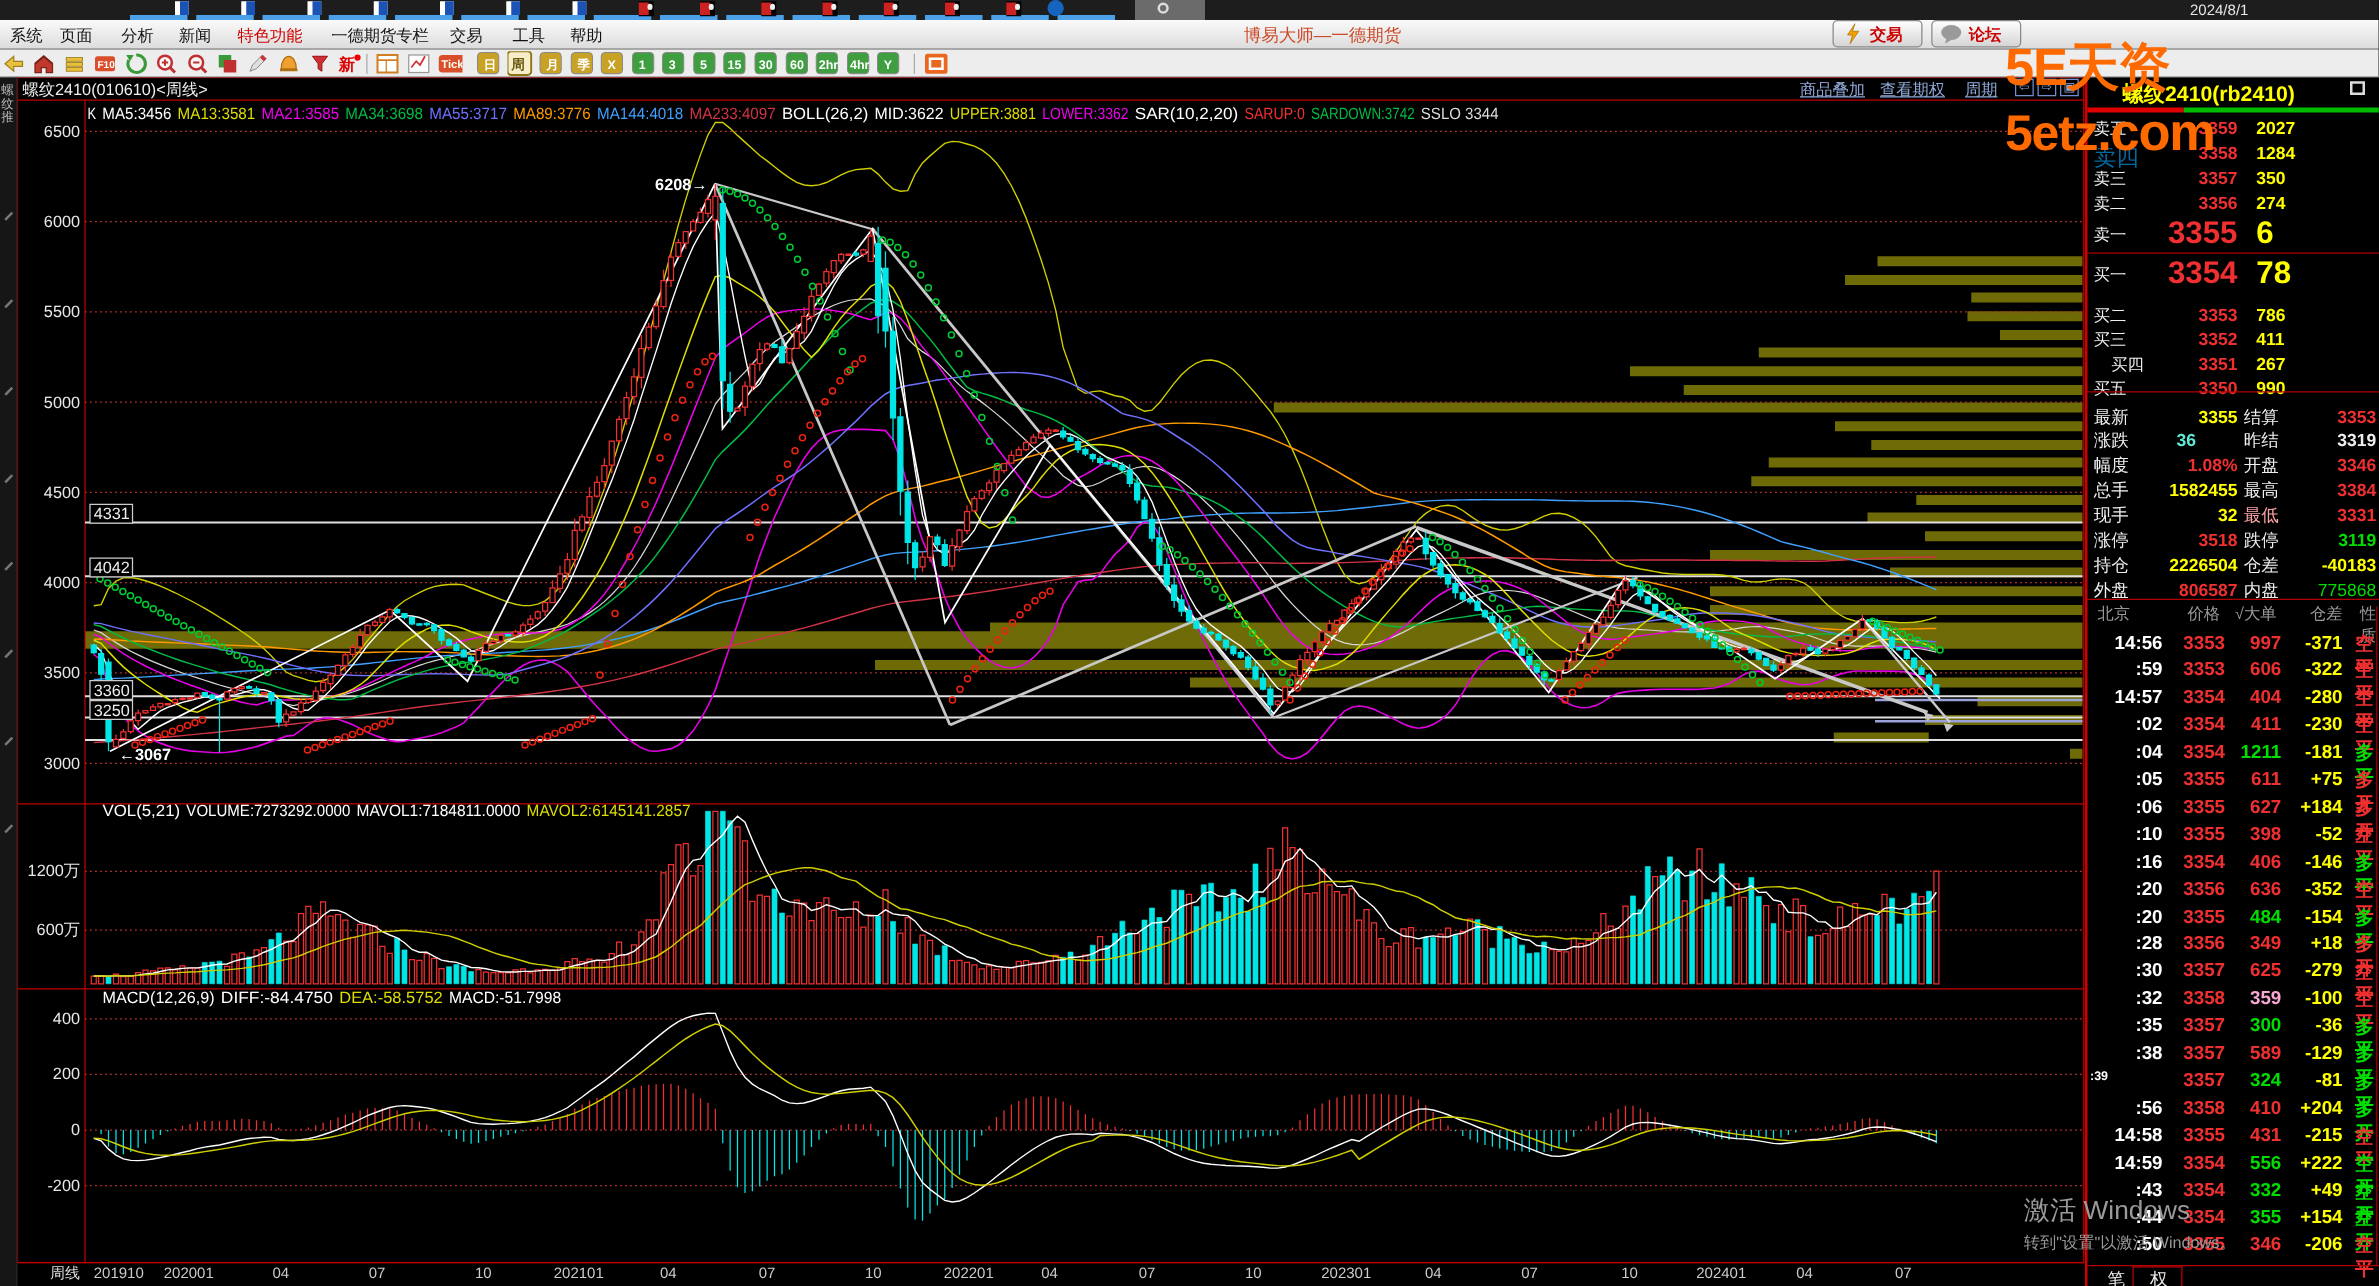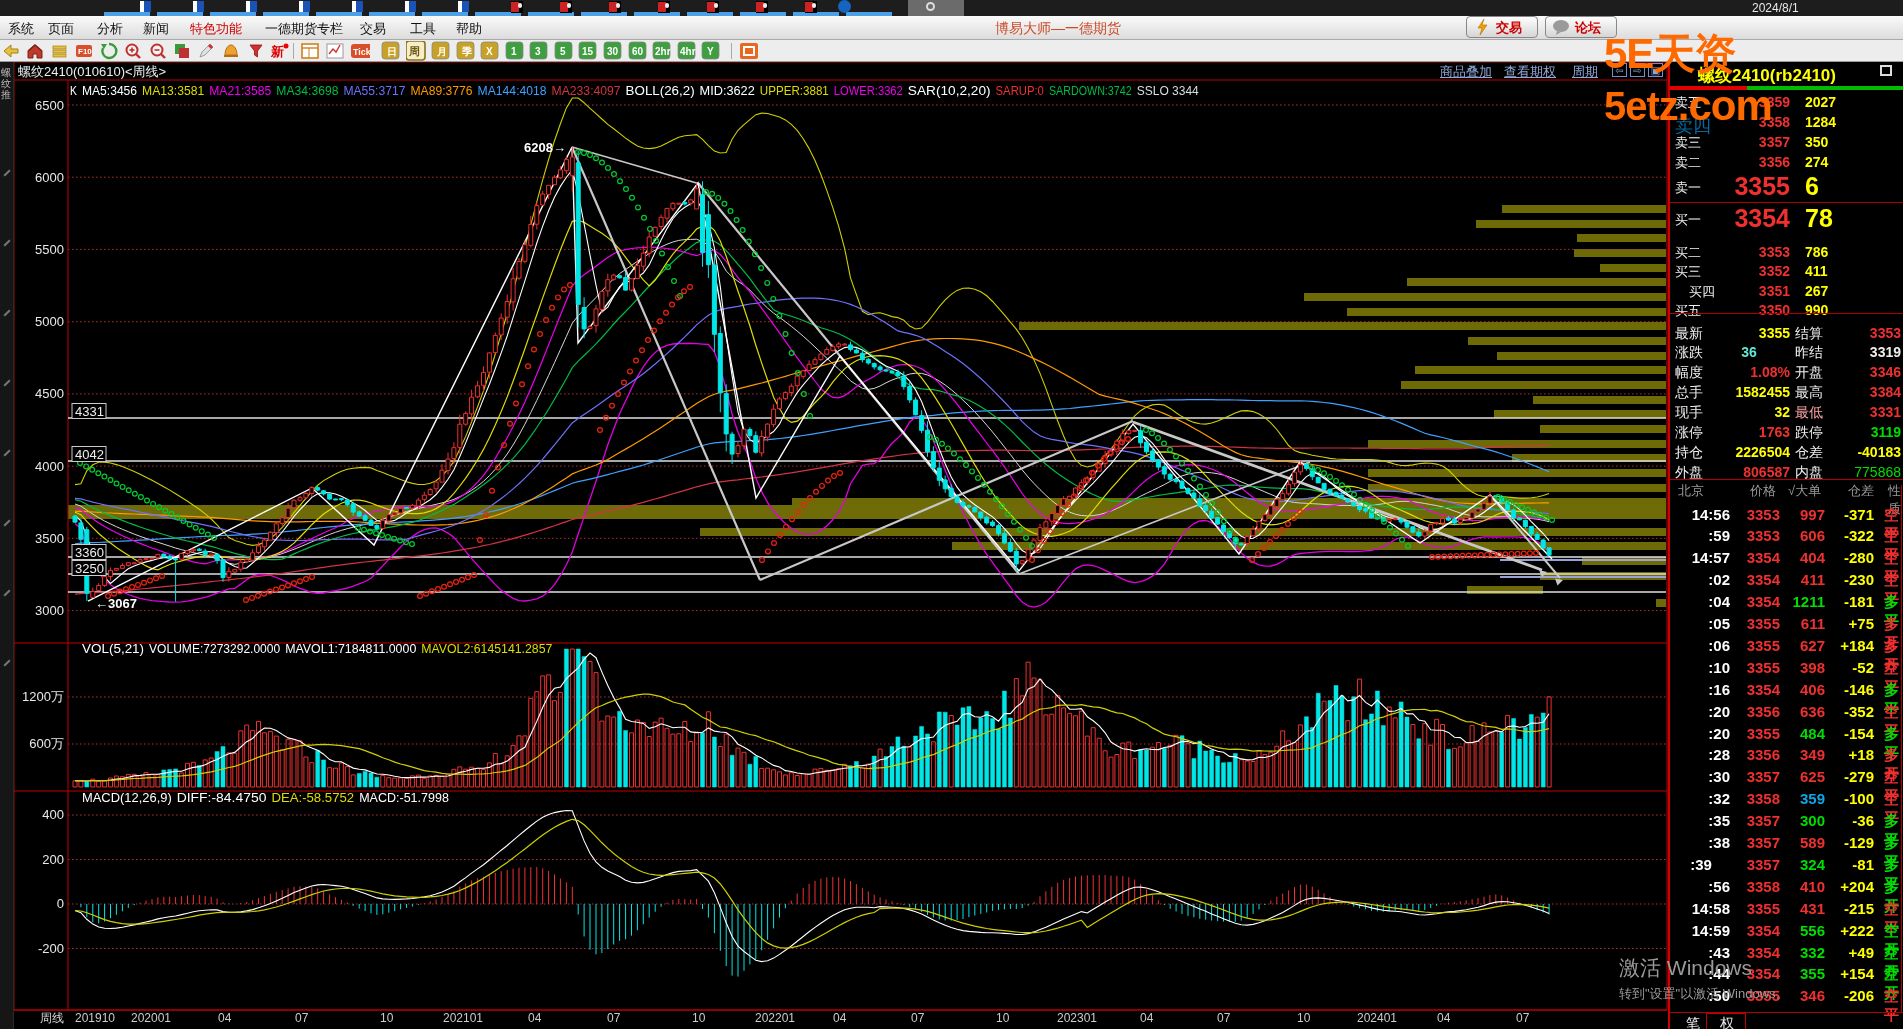--- a/index.html
+++ b/index.html
@@ -696,21 +696,21 @@
     <div class="abs" style="left:155px;top:302px;width:76px;text-align:right;font-size:14px;color:#f03030;font-weight:bold">3346</div>
     <div class="abs" style="left:5px;top:322px;font-size:14px;color:#eee;font-weight:normal">总手</div>
     <div class="abs" style="left:38px;top:322px;width:82px;text-align:right;font-size:14px;color:#ffff00;font-weight:bold">1582455</div>
     <div class="abs" style="left:125px;top:322px;font-size:14px;color:#eee;font-weight:normal">最高</div>
     <div class="abs" style="left:155px;top:322px;width:76px;text-align:right;font-size:14px;color:#f03030;font-weight:bold">3384</div>
     <div class="abs" style="left:5px;top:342px;font-size:14px;color:#eee;font-weight:normal">现手</div>
     <div class="abs" style="left:38px;top:342px;width:82px;text-align:right;font-size:14px;color:#ffff00;font-weight:bold">32</div>
     <div class="abs" style="left:125px;top:342px;font-size:14px;color:#fca5a5;font-weight:normal">最低</div>
     <div class="abs" style="left:155px;top:342px;width:76px;text-align:right;font-size:14px;color:#f03030;font-weight:bold">3331</div>
     <div class="abs" style="left:5px;top:362px;font-size:14px;color:#eee;font-weight:normal">涨停</div>
-    <div class="abs" style="left:38px;top:362px;width:82px;text-align:right;font-size:14px;color:#f03030;font-weight:bold">1763</div>
+    <div class="abs" style="left:38px;top:362px;width:82px;text-align:right;font-size:14px;color:#f03030;font-weight:bold">3518</div>
     <div class="abs" style="left:125px;top:362px;font-size:14px;color:#eee;font-weight:normal">跌停</div>
     <div class="abs" style="left:155px;top:362px;width:76px;text-align:right;font-size:14px;color:#00dd00;font-weight:bold">3119</div>
     <div class="abs" style="left:5px;top:382px;font-size:14px;color:#eee;font-weight:normal">持仓</div>
     <div class="abs" style="left:38px;top:382px;width:82px;text-align:right;font-size:14px;color:#ffff00;font-weight:bold">2226504</div>
     <div class="abs" style="left:125px;top:382px;font-size:14px;color:#eee;font-weight:normal">仓差</div>
     <div class="abs" style="left:155px;top:382px;width:76px;text-align:right;font-size:14px;color:#ffff00;font-weight:bold">-40183</div>
     <div class="abs" style="left:5px;top:402px;font-size:14px;color:#eee;font-weight:normal">外盘</div>
     <div class="abs" style="left:38px;top:402px;width:82px;text-align:right;font-size:14px;color:#f03030;font-weight:bold">806587</div>
     <div class="abs" style="left:125px;top:402px;font-size:14px;color:#eee;font-weight:normal">内盘</div>
     <div class="abs" style="left:155px;top:402px;width:76px;text-align:right;font-size:14px;color:#00dd00;font-weight:normal">775868</div>
@@ -780,34 +780,34 @@
     <div class="abs" style="left:110px;top:684px;width:45px;text-align:right;font-size:15px;color:#f03030;font-weight:bold">349</div>
     <div class="abs" style="left:150px;top:684px;width:54px;text-align:right;font-size:15px;color:#ffff00;font-weight:bold">+18</div>
     <div class="abs" style="left:214px;top:684px;font-size:15px;color:#f03030;font-weight:bold">多开</div>
     <div class="abs" style="left:2px;top:706px;width:58px;text-align:right;font-size:15px;color:#fff;font-weight:bold">:30</div>
     <div class="abs" style="left:70px;top:706px;width:40px;text-align:right;font-size:15px;color:#f03030;font-weight:bold">3357</div>
     <div class="abs" style="left:110px;top:706px;width:45px;text-align:right;font-size:15px;color:#f03030;font-weight:bold">625</div>
     <div class="abs" style="left:150px;top:706px;width:54px;text-align:right;font-size:15px;color:#ffff00;font-weight:bold">-279</div>
     <div class="abs" style="left:214px;top:706px;font-size:15px;color:#f03030;font-weight:bold">空平</div>
     <div class="abs" style="left:2px;top:728px;width:58px;text-align:right;font-size:15px;color:#fff;font-weight:bold">:32</div>
     <div class="abs" style="left:70px;top:728px;width:40px;text-align:right;font-size:15px;color:#f03030;font-weight:bold">3358</div>
-    <div class="abs" style="left:110px;top:728px;width:45px;text-align:right;font-size:15px;color:#0ea5e9;font-weight:bold">359</div>
+    <div class="abs" style="left:110px;top:728px;width:45px;text-align:right;font-size:15px;color:#f9a8d4;font-weight:bold">359</div>
     <div class="abs" style="left:150px;top:728px;width:54px;text-align:right;font-size:15px;color:#ffff00;font-weight:bold">-100</div>
     <div class="abs" style="left:214px;top:728px;font-size:15px;color:#f03030;font-weight:bold">空平</div>
     <div class="abs" style="left:2px;top:750px;width:58px;text-align:right;font-size:15px;color:#fff;font-weight:bold">:35</div>
     <div class="abs" style="left:70px;top:750px;width:40px;text-align:right;font-size:15px;color:#f03030;font-weight:bold">3357</div>
     <div class="abs" style="left:110px;top:750px;width:45px;text-align:right;font-size:15px;color:#00dd00;font-weight:bold">300</div>
     <div class="abs" style="left:150px;top:750px;width:54px;text-align:right;font-size:15px;color:#ffff00;font-weight:bold">-36</div>
     <div class="abs" style="left:214px;top:750px;font-size:15px;color:#00dd00;font-weight:bold">多平</div>
     <div class="abs" style="left:2px;top:772px;width:58px;text-align:right;font-size:15px;color:#fff;font-weight:bold">:38</div>
     <div class="abs" style="left:70px;top:772px;width:40px;text-align:right;font-size:15px;color:#f03030;font-weight:bold">3357</div>
     <div class="abs" style="left:110px;top:772px;width:45px;text-align:right;font-size:15px;color:#f03030;font-weight:bold">589</div>
     <div class="abs" style="left:150px;top:772px;width:54px;text-align:right;font-size:15px;color:#ffff00;font-weight:bold">-129</div>
     <div class="abs" style="left:214px;top:772px;font-size:15px;color:#00dd00;font-weight:bold">多平</div>
-    <div class="abs" style="left:2px;top:794px;width:58px;text-align:center;font-size:15px;color:#fff;font-weight:bold">:39</div>
+    <div class="abs" style="left:2px;top:794px;width:58px;text-align:left;font-size:10px;color:#fff;font-weight:bold">:39</div>
     <div class="abs" style="left:70px;top:794px;width:40px;text-align:right;font-size:15px;color:#f03030;font-weight:bold">3357</div>
     <div class="abs" style="left:110px;top:794px;width:45px;text-align:right;font-size:15px;color:#00dd00;font-weight:bold">324</div>
     <div class="abs" style="left:150px;top:794px;width:54px;text-align:right;font-size:15px;color:#ffff00;font-weight:bold">-81</div>
     <div class="abs" style="left:214px;top:794px;font-size:15px;color:#00dd00;font-weight:bold">多平</div>
     <div class="abs" style="left:2px;top:816px;width:58px;text-align:right;font-size:15px;color:#fff;font-weight:bold">:56</div>
     <div class="abs" style="left:70px;top:816px;width:40px;text-align:right;font-size:15px;color:#f03030;font-weight:bold">3358</div>
     <div class="abs" style="left:110px;top:816px;width:45px;text-align:right;font-size:15px;color:#f03030;font-weight:bold">410</div>
     <div class="abs" style="left:150px;top:816px;width:54px;text-align:right;font-size:15px;color:#ffff00;font-weight:bold">+204</div>
     <div class="abs" style="left:214px;top:816px;font-size:15px;color:#00dd00;font-weight:bold">多开</div>
     <div class="abs" style="left:2px;top:838px;width:58px;text-align:right;font-size:15px;color:#fff;font-weight:bold">14:58</div>

